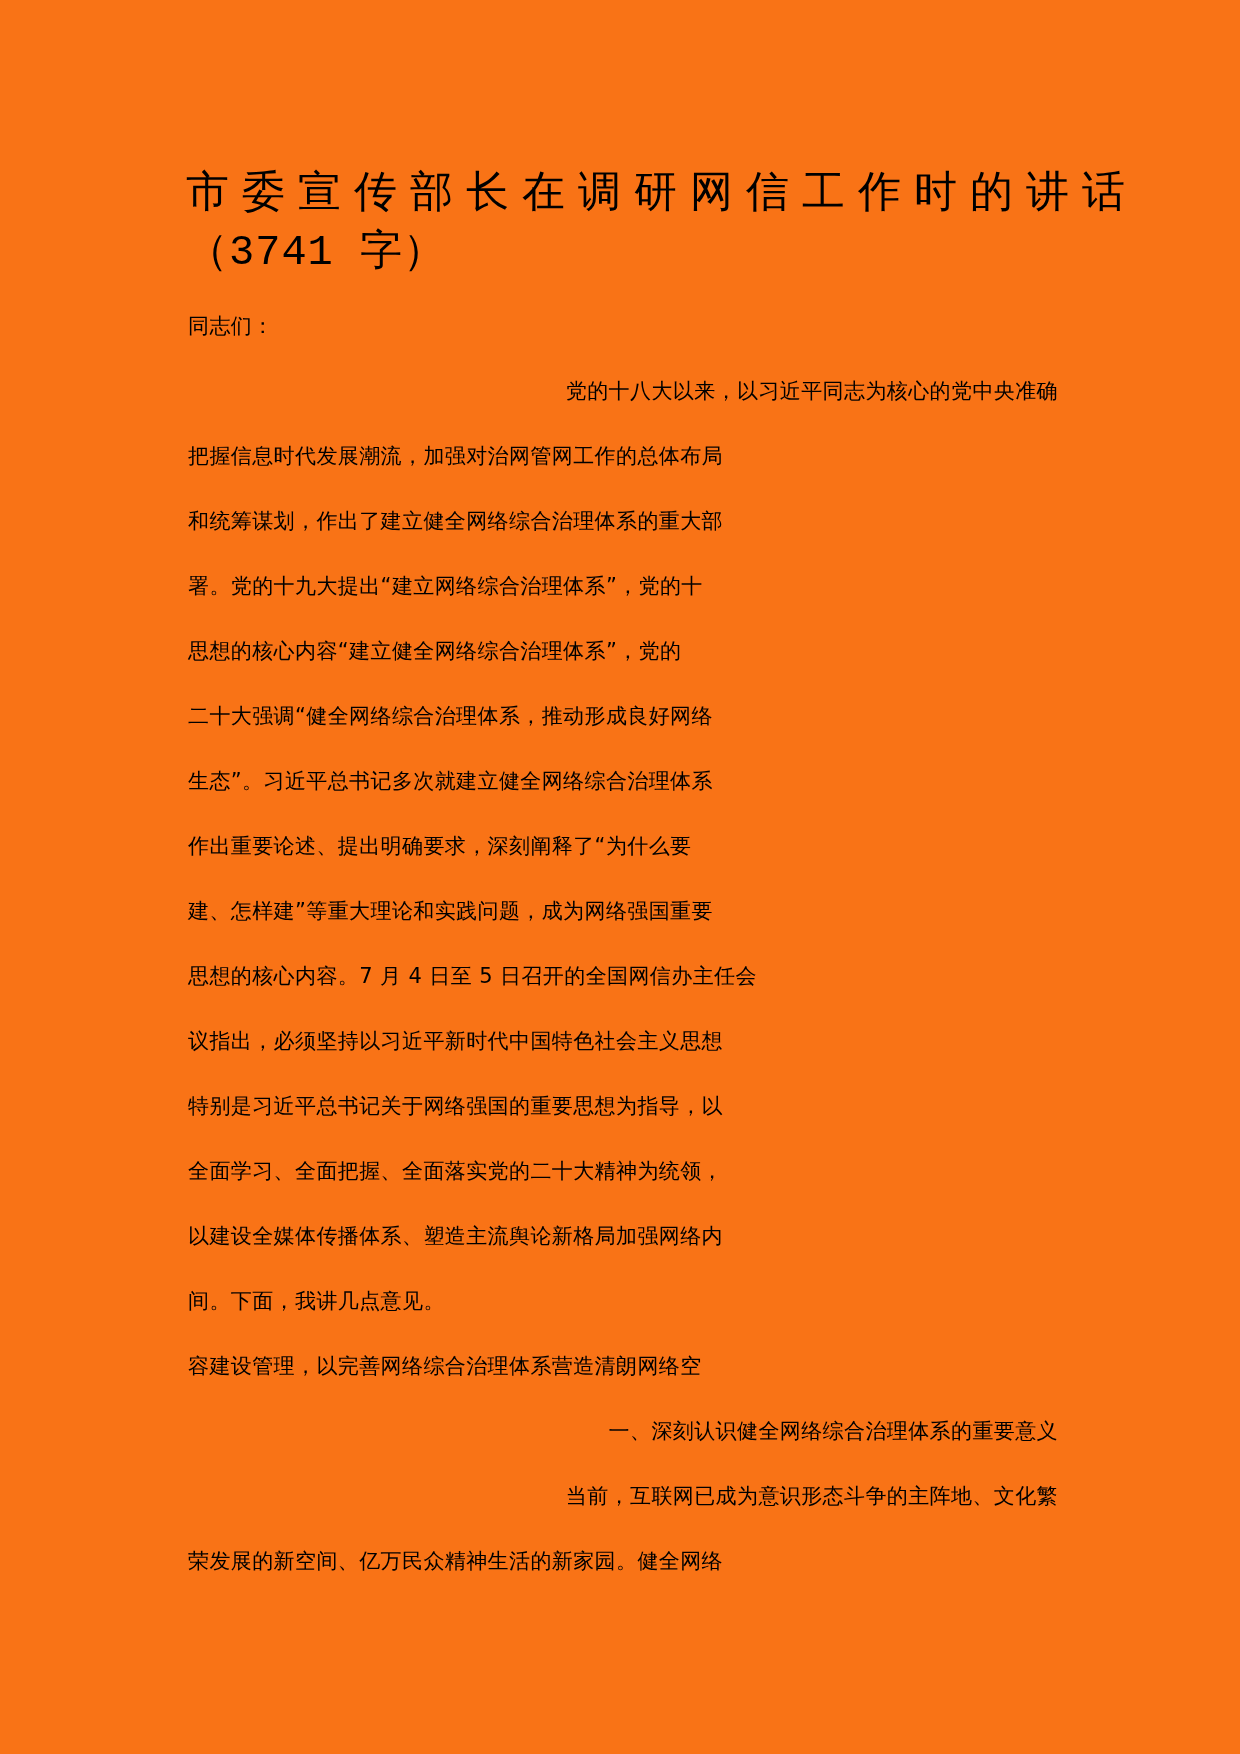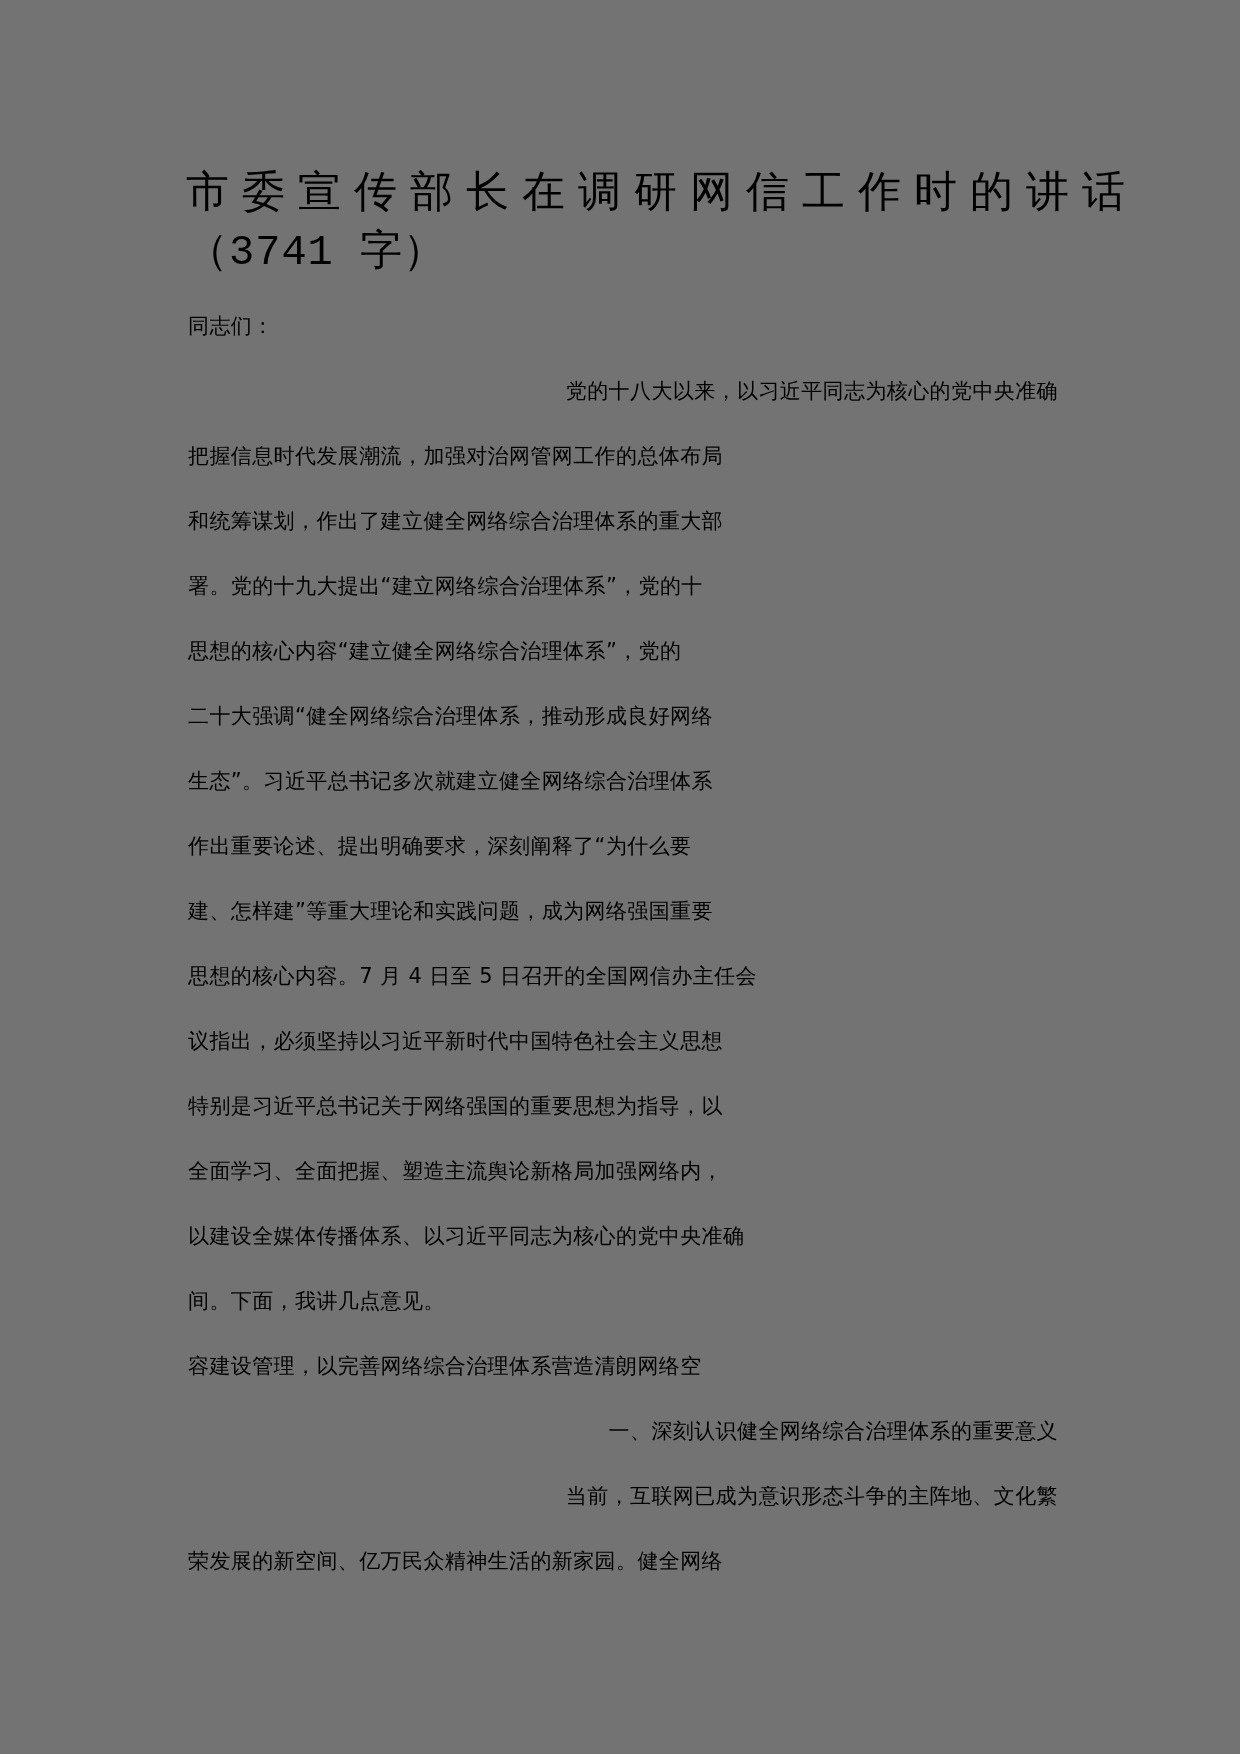--- a/index.html
+++ b/index.html
@@ -13,21 +13,21 @@
       position: relative;
       overflow: hidden;
       color: #000000;
       font-family: "DejaVu Sans", "Liberation Sans", sans-serif;
     }
     .page {
       position: absolute;
       left: 0; top: 0;
       width: 1240px;
       height: 1754px;
-      background: #737373;
+      background: #f97316;
     }
     .title-block {
       position: absolute;
       left: 186px;
       top: 160px;
       width: 880px;
     }
     .title-line {
       display: block;
       height: 62px;
@@ -79,22 +79,22 @@
       <span class="line">和统筹谋划，作出了建立健全网络综合治理体系的重大部</span>
       <span class="line">署。党的十九大提出“建立网络综合治理体系”，党的十</span>
       <span class="line">思想的核心内容“建立健全网络综合治理体系”，党的</span>
       <span class="line">二十大强调“健全网络综合治理体系，推动形成良好网络</span>
       <span class="line">生态”。习近平总书记多次就建立健全网络综合治理体系</span>
       <span class="line">作出重要论述、提出明确要求，深刻阐释了“为什么要</span>
       <span class="line">建、怎样建”等重大理论和实践问题，成为网络强国重要</span>
       <span class="line">思想的核心内容。7 月 4 日至 5 日召开的全国网信办主任会</span>
       <span class="line">议指出，必须坚持以习近平新时代中国特色社会主义思想</span>
       <span class="line">特别是习近平总书记关于网络强国的重要思想为指导，以</span>
-      <span class="line">全面学习、全面把握、塑造主流舆论新格局加强网络内，</span>
-      <span class="line">以建设全媒体传播体系、以习近平同志为核心的党中央准确</span>
+      <span class="line">全面学习、全面把握、全面落实党的二十大精神为统领，</span>
+      <span class="line">以建设全媒体传播体系、塑造主流舆论新格局加强网络内</span>
       <span class="line">间。下面，我讲几点意见。</span>
       <span class="line">容建设管理，以完善网络综合治理体系营造清朗网络空</span>
     </div>
 
     <div>
       <span class="line indent">一、深刻认识健全网络综合治理体系的重要意义</span>
     </div>
 
     <div>
       <span class="line indent">当前，互联网已成为意识形态斗争的主阵地、文化繁</span>

